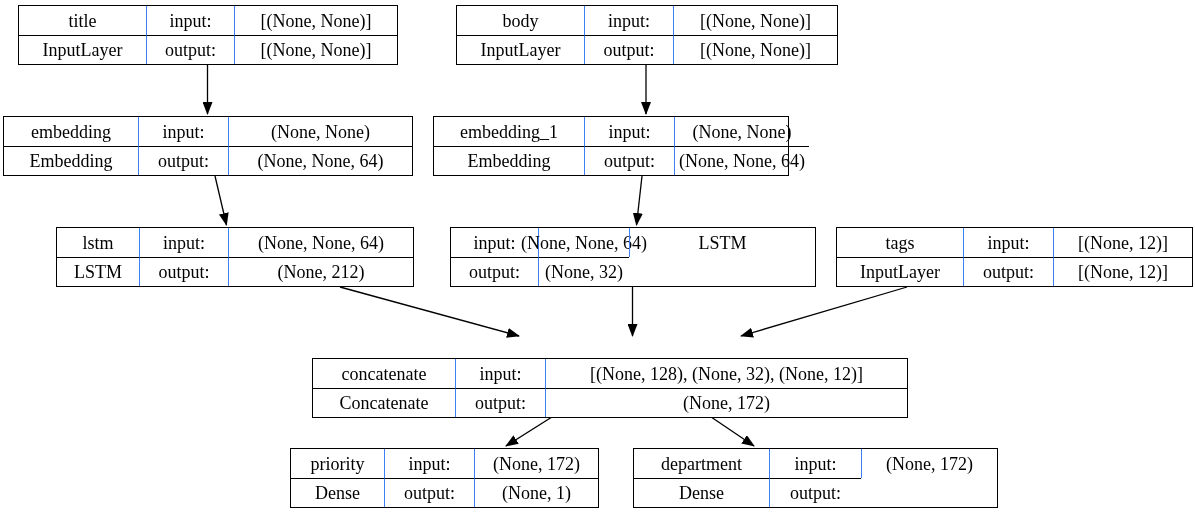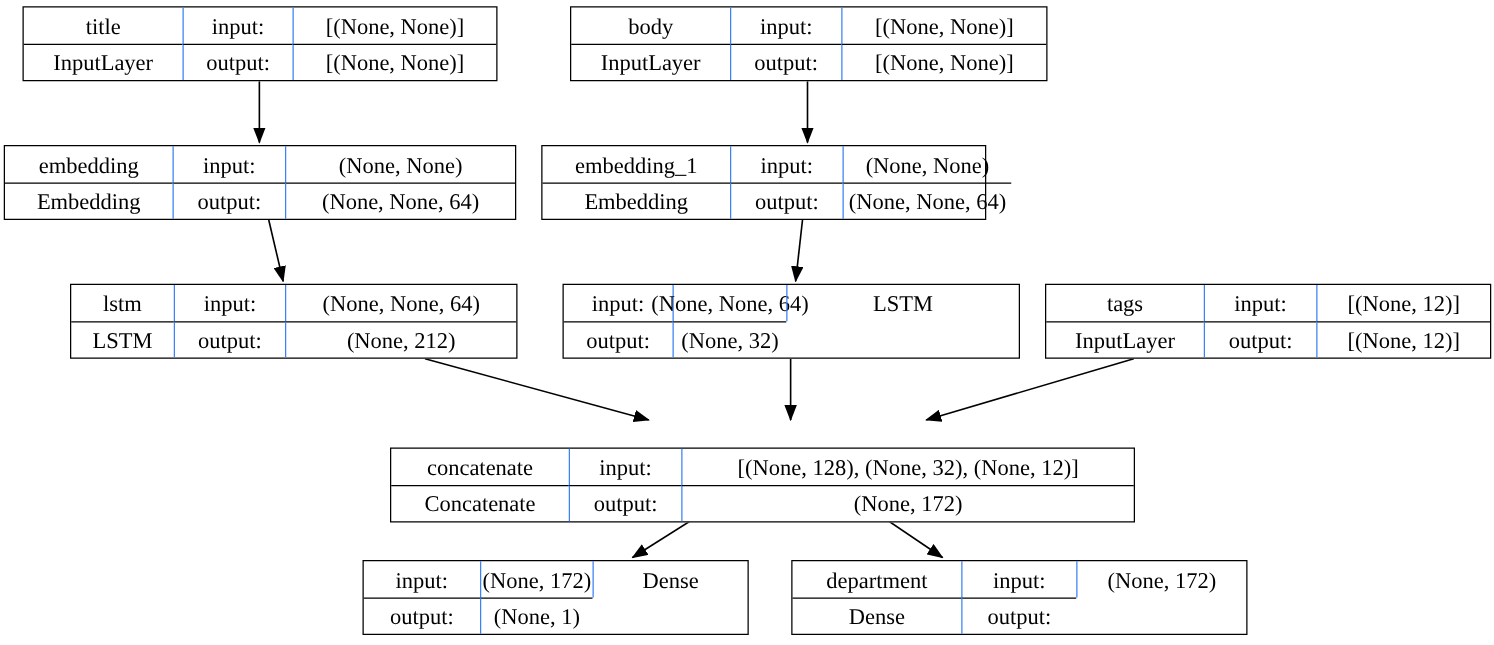--- a/index.html
+++ b/index.html
@@ -137,20 +137,21 @@
   <div class="node" style="left:312px; top:338px; width:596px; grid-template-columns:142px 90px 1fr;margin-top:20px;">
     <div class="cell">concatenate</div>
     <div class="cell">input:</div>
     <div class="cell">[(None, 128), (None, 32), (None, 12)]</div>
     <div class="cell">Concatenate</div>
     <div class="cell">output:</div>
     <div class="cell">(None, 172)</div>
   </div>
 
   <div class="node" style="left:290px; top:448px; width:309px; grid-template-columns:93px 90px 1fr;">
+    <div class="cell">priority</div>
     <div class="cell">input:</div>
     <div class="cell">(None, 172)</div>
     <div class="cell">Dense</div>
     <div class="cell">output:</div>
     <div class="cell">(None, 1)</div>
   </div>
 
   <div class="node" style="left:633px; top:448px; width:365px; grid-template-columns:135px 92px 1fr;">
     <div class="cell">department</div>
     <div class="cell">input:</div>

